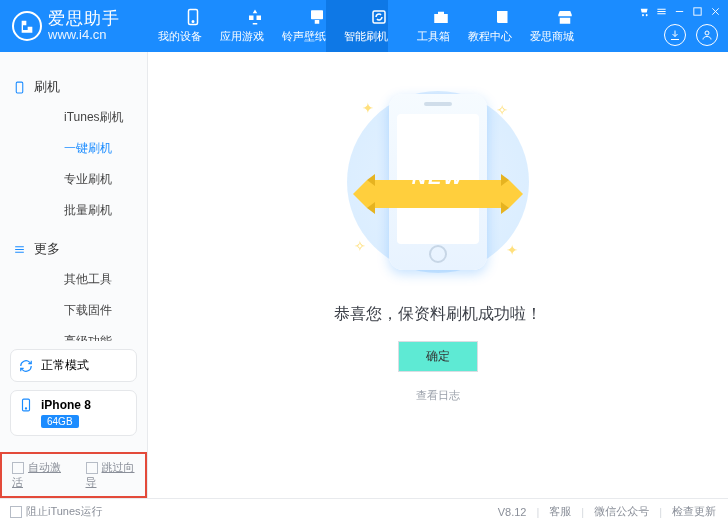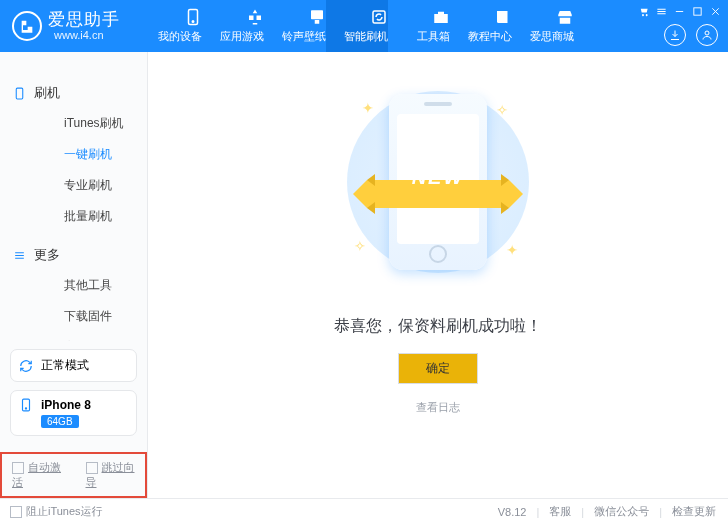--- a/index.html
+++ b/index.html
@@ -6,34 +6,34 @@
   html, body { width: 728px; height: 524px; font-family: "Microsoft YaHei", Arial, sans-serif; background: #fff; }
   body { display: flex; flex-direction: column; }
 
   
   .header { height: 52px; background: #1b8cff; display: flex; align-items: stretch; color: #fff; position: relative; }
   .logo { display: flex; align-items: center; padding: 0 10px 0 12px; width: 140px; }
   .logo-icon { width: 30px; height: 30px; border: 2px solid #fff; border-radius: 50%; display: flex; align-items: center; justify-content: center; margin-right: 6px; }
   .logo-icon svg { width: 16px; height: 16px; }
   .logo-text { line-height: 1.1; }
   .logo-text .t1 { font-size: 17px; font-weight: 500; letter-spacing: 1px; }
-  .logo-text .t2 { font-size: 11px; opacity: .9; margin-left: 6px; }
+  .logo-text .t2 { font-size: 13px; opacity: .9; }
   .nav { display: flex; flex: 1; }
   .nav-item { width: 62px; display: flex; flex-direction: column; align-items: flex-end; justify-content: center; font-size: 11px; cursor: pointer; }
   .nav-item.active { background: #0e78e6; }
   .nav-item .icon { width: 18px; height: 18px; margin-bottom: 3px; display:flex; align-items:center; justify-content:center; }
   .header-right { position: absolute; right: 0; top: 4px; display: flex; gap: 4px; padding-right: 6px; }
   .header-right .sys { width: 14px; height: 14px; display:flex; align-items:center; justify-content:center; font-size:10px; cursor:pointer; }
   .header-bottom-right { position:absolute; right:10px; bottom:6px; display:flex; gap:10px; }
   .header-bottom-right .circ { width:22px; height:22px; border:1.5px solid #fff; border-radius:50%; display:flex; align-items:center; justify-content:center; cursor:pointer; }
 
   
   .main { flex:1; display:flex; min-height:0; }
   .sidebar { width: 148px; background: #fafbfc; border-right:1px solid #e8eaed; display:flex; flex-direction:column; }
-  .side-scroll { flex:1; overflow:auto; padding-top:22px; }
+  .side-scroll { flex:1; overflow:auto; padding-top:16px; }
   .side-group { padding: 4px 0; }
   .side-group-title { display:flex; align-items:center; gap:8px; font-size:13px; color:#333; padding:6px 12px; }
   .side-group-title .gico { width:14px; display:flex; justify-content:center; color:#1b8cff; }
   .side-sub { font-size:12px; color:#444; padding:7px 12px 7px 36px; cursor:pointer;margin-left:28px; }
   .side-sub.active { color:#1b8cff; }
   .side-bottom { padding:8px 10px; }
   .side-box { border:1px solid #e5e7ea; border-radius:7px; background:#fff; padding:7px 8px; margin-bottom:8px; font-size:12px; display:flex; align-items:center; gap:8px; }
   .side-box .dot { width:14px; height:14px; display:flex; align-items:center; justify-content:center; }
   .badge { display:inline-block; background:#1b8cff; color:#fff; font-size:10px; padding:1px 6px; border-radius:2px; margin-top:3px; }
 
@@ -46,22 +46,22 @@
   .phone { width:98px; height:176px; background:linear-gradient(#f6fbff,#e8f3ff); border-radius:14px; box-shadow:0 4px 12px rgba(27,140,255,.25); position:relative; z-index:2; }
   .phone::before { content:""; position:absolute; top:8px; left:50%; transform:translateX(-50%); width:28px; height:4px; background:#d0ddea; border-radius:2px; }
   .phone::after { content:""; position:absolute; bottom:7px; left:50%; transform:translateX(-50%); width:14px; height:14px; border:2px solid #c7d6e6; border-radius:50%; }
   .phone .screen { position:absolute; top:20px; bottom:26px; left:8px; right:8px; background:#fff; border-radius:4px; }
   .circle-bg { position:absolute; width:182px; height:182px; border-radius:50%; background:radial-gradient(circle,#e6f2ff 0%,#d7ecff 100%); z-index:1; }
   .sparkle { position:absolute; color:#ffe07d; font-size:14px; z-index:1; }
   .s1{top:18px;left:44px} .s2{top:20px;right:50px} .s3{bottom:28px;left:36px} .s4{bottom:24px;right:40px}
   .ribbon { position:absolute; z-index:3; top:92px; width:170px; height:40px; }
   .ribbon svg{width:100%;height:100%}
   .ribbon-text { position:absolute; top:84px; z-index:4; font-size:20px; font-weight:800; color:#fff; letter-spacing:2px; font-style:italic; }
-  .msg { margin-top:34px; font-size:16px; color:#3b3f47; }
-  .btn-ok { margin-top:16px; padding:6px 27px; border:1px solid #d9dde3; background:#eab308; font-size:12px; color:#333; cursor:pointer; }
+  .msg { margin-top:22px; font-size:16px; color:#3b3f47; }
+  .btn-ok { margin-top:16px; padding:6px 27px; border:1px solid #d9dde3; background:#5eead4; font-size:12px; color:#333; cursor:pointer; }
   .link-log { margin-top:16px; font-size:11px; color:#9aa0aa; cursor:pointer; }
 
   
   .footer { height:26px; border-top:1px solid #e8eaed; background:#fff; display:flex; align-items:center; font-size:11px; color:#8a8f99; }
   .footer-left { display:flex; align-items:center; gap:6px; padding-left:10px; }
   .footer-right { margin-left:auto; display:flex; align-items:center; gap:10px; padding-right:12px; }
   .footer-right .sep { color:#d6d9de; }
 </style>
 </head>
 <body>

